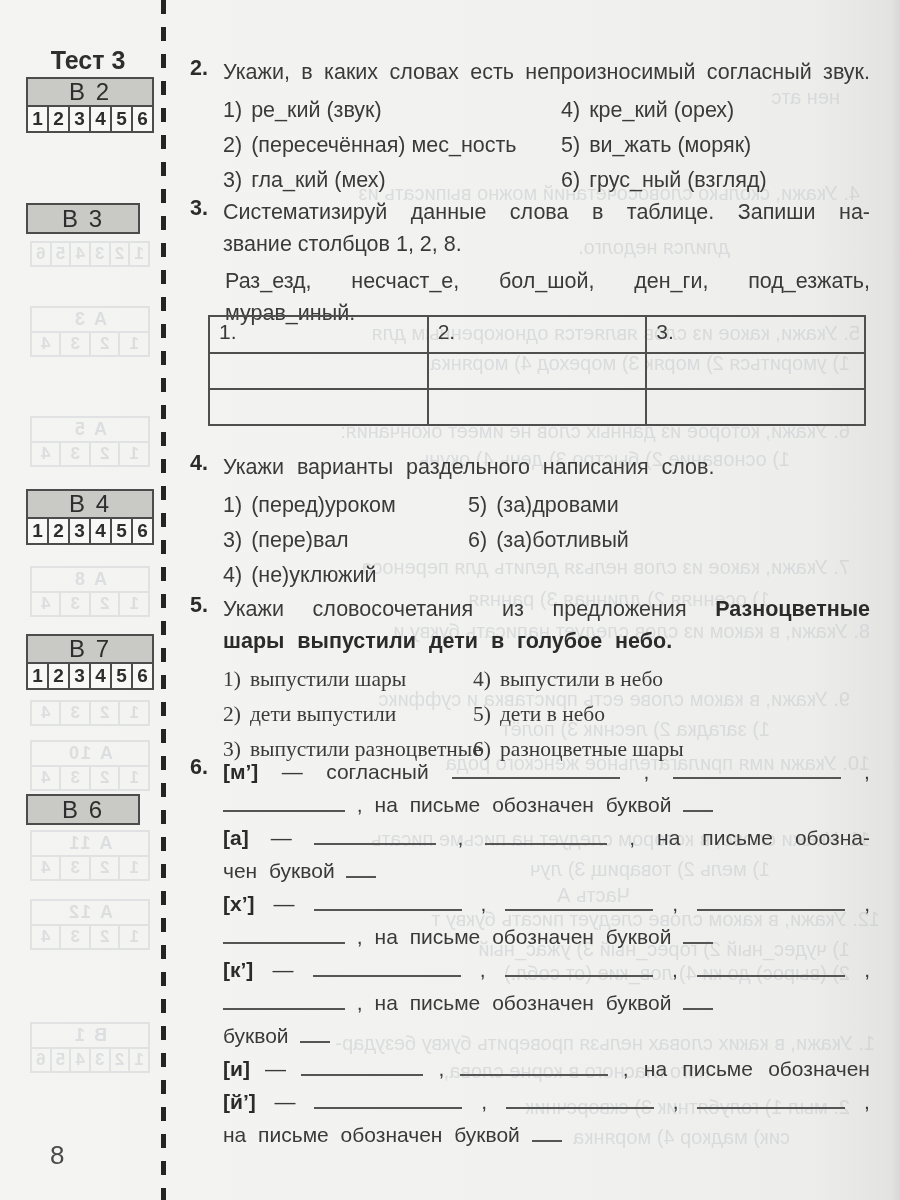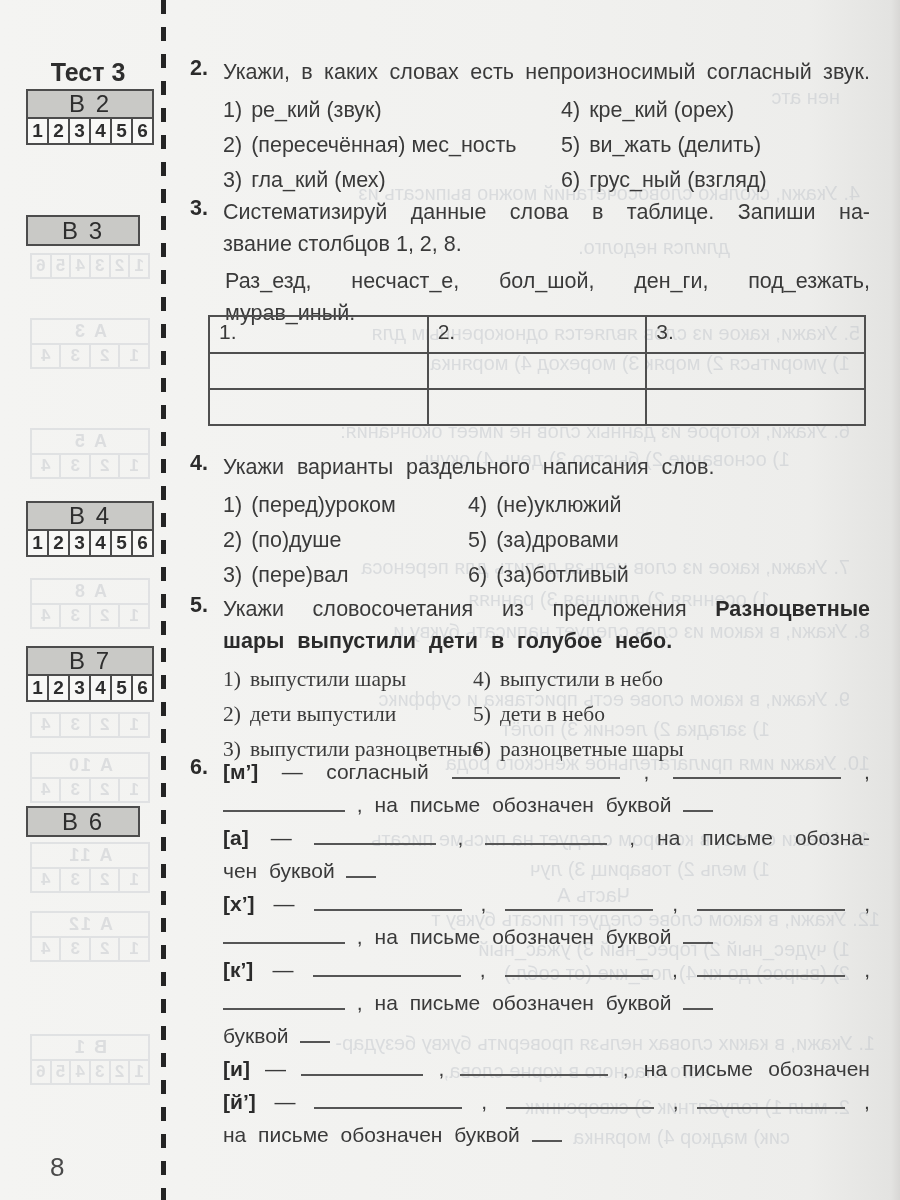--- a/index.html
+++ b/index.html
@@ -9,21 +9,21 @@
   }
   .page{position:relative;width:900px;height:1200px;
     background:linear-gradient(90deg,#f4f4f2 0%,#f1f1ef 60%,#ededeb 90%,#e3e3e1 99%,#d8d7d5 100%);}
 
   
   .ghost-layer{position:absolute;inset:0;z-index:1;pointer-events:none;}
   .st{position:absolute;transform:scaleX(-1);color:#c3c7cd;opacity:.5;
       filter:blur(.7px);font-size:20px;white-space:nowrap;overflow:hidden;}
 
   
-  .sidebar{position:absolute;left:0;top:12px;width:160px;height:1148px;z-index:3;}
+  .sidebar{position:absolute;left:0;top:0;width:160px;height:1148px;z-index:3;}
   .test-title{position:absolute;left:24px;top:46px;width:128px;text-align:center;
       font-size:25px;font-weight:bold;color:#2e2e2e;}
   .abox{position:absolute;left:26px;width:128px;}
   .abox .hdr{box-sizing:border-box;border:2px solid #4c4c4c;background:#c9c9c6;
       height:30px;line-height:26px;text-align:center;font-weight:normal;font-size:24px;
       color:#2e2e2e;letter-spacing:2px;}
   .abox .cells{display:flex;}
   .abox .cell{box-sizing:border-box;flex:1;height:28px;border:2px solid #4c4c4c;
       margin-left:-2px;margin-top:-2px;background:#f8f8f6;text-align:center;
       font-weight:bold;font-size:19px;line-height:24px;color:#2e2e2e;}
@@ -249,21 +249,21 @@
 
     <section class="q" id="q2">
       <span class="qnum">2.</span>
       <div class="qbody">
         <div class="qline jlast">Укажи, в каких словах есть непроизносимый согласный звук.</div>
         <div class="opts cols-q2">
           <div class="opt"><span class="onum">1)</span><span class="otext">ре_кий (звук)</span></div>
           <div class="opt"><span class="onum">2)</span><span class="otext">(пересечённая) мес_ность</span></div>
           <div class="opt"><span class="onum">3)</span><span class="otext">гла_кий (мех)</span></div>
           <div class="opt"><span class="onum">4)</span><span class="otext">кре_кий (орех)</span></div>
-          <div class="opt"><span class="onum">5)</span><span class="otext">ви_жать (делить)</span></div>
+          <div class="opt"><span class="onum">5)</span><span class="otext">ви_жать (моряк)</span></div>
           <div class="opt"><span class="onum">6)</span><span class="otext">грус_ный (взгляд)</span></div>
         </div>
       </div>
     </section>
 
     <section class="q" id="q3">
       <span class="qnum">3.</span>
       <div class="qbody">
         <div class="qline jlast">Систематизируй данные слова в таблице. Запиши на-</div>
         <div class="qline">звание столбцов 1, 2, 8.</div>
@@ -293,21 +293,20 @@
       </tr>
     </tbody>
       </table>
 
     <section class="q" id="q4">
       <span class="qnum">4.</span>
       <div class="qbody">
         <div class="qline sp">Укажи варианты раздельного написания слов.</div>
         <div class="opts cols-q4">
           <div class="opt"><span class="onum">1)</span><span class="otext">(перед)уроком</span></div>
-          <div class="opt"><span class="onum">2)</span><span class="otext">(по)душе</span></div>
           <div class="opt"><span class="onum">3)</span><span class="otext">(пере)вал</span></div>
           <div class="opt"><span class="onum">4)</span><span class="otext">(не)уклюжий</span></div>
           <div class="opt"><span class="onum">5)</span><span class="otext">(за)дровами</span></div>
           <div class="opt"><span class="onum">6)</span><span class="otext">(за)ботливый</span></div>
         </div>
       </div>
     </section>
 
     <section class="q" id="q5">
       <span class="qnum">5.</span>

